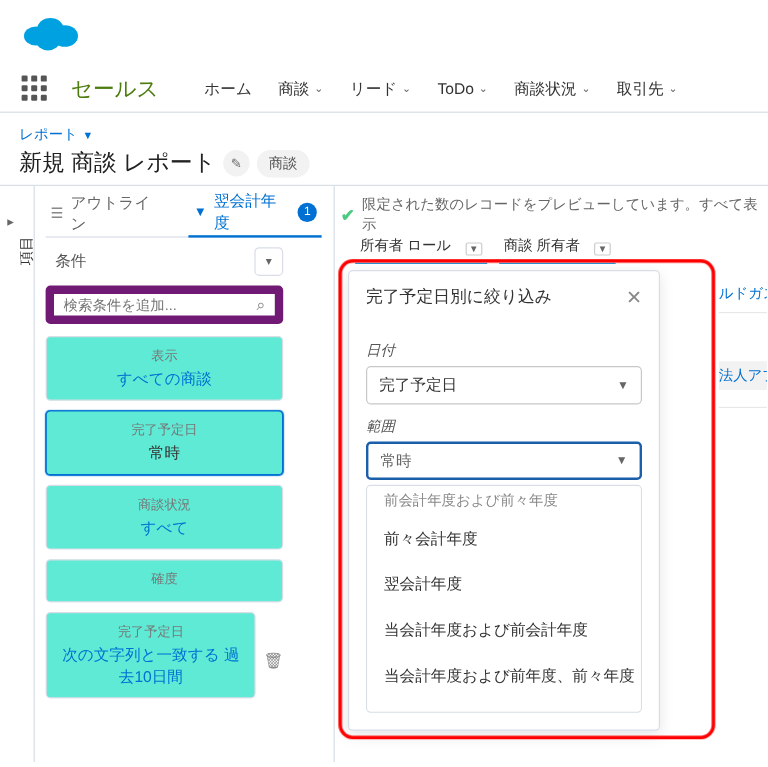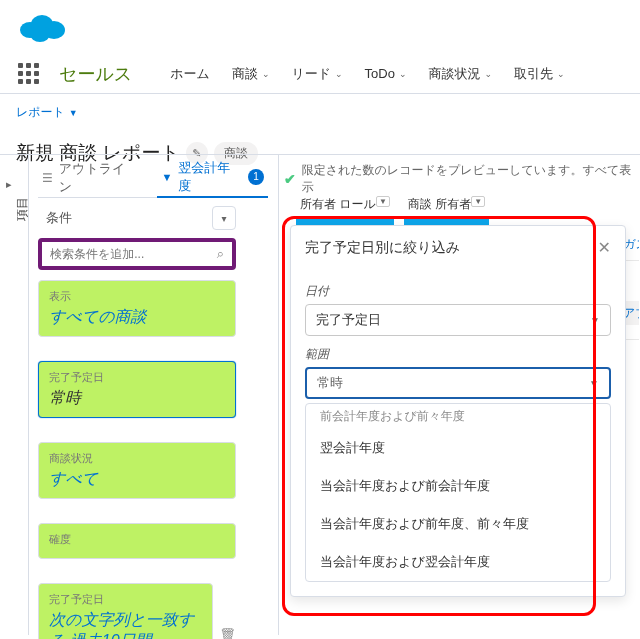--- a/index.html
+++ b/index.html
@@ -10,63 +10,63 @@
   .global-nav { position: absolute; left: 0; top: 54px; height: 40px; width: 640px; border-bottom: 1px solid #d8dde6; display: flex; align-items: center; gap: 20px; padding-left: 18px; }
   .app-launcher { display: grid; grid-template-columns: repeat(3,5px); grid-template-rows: repeat(3,5px); gap: 3px; }
   .app-launcher span { background: #555; width: 5px; height: 5px; border-radius: 1px; }
   .app-name { font-size: 18px; font-weight: 400; color: #4d7c0f; }
   .nav-items { display: flex; gap: 22px; align-items: center; margin-left: 18px; }
   .nav-item { display: flex; align-items: center; gap: 4px; color: #333; cursor: pointer; font-size: 13px;}
   .chev-down { font-size: 9px; color: #666; }
 
   .header-area { position: absolute; left: 16px; top: 104px; width: 608px; }
   .crumb { color: #0070d2; font-size: 12px; display: flex; align-items: center; gap: 4px;}
-  .report-title-row { display: flex; align-items: center; gap: 6px; margin-top: 19px;}
+  .report-title-row { display: flex; align-items: center; gap: 6px; margin-top: 2px;}
   .report-title { font-size: 19px; color: #222; }
   .pencil { width: 22px; height: 22px; border-radius: 50%; background: #f3f2f2; display: flex; align-items: center; justify-content: center; font-size: 11px; color: #666;}
   .chip { background: #f3f2f2; border-radius: 12px; padding: 3px 10px; font-size: 12px; color: #555; }
 
   .divider-h { position: absolute; left: 0; top: 154px; width: 640px; border-top: 1px solid #d8dde6; }
 
   .side-tab { position: absolute; left: 0; top: 168px; font-size: 12px; color: #333; }
   .side-tab-text { display: block; white-space: nowrap; transform: rotate(-90deg) translate(-53px, 0); transform-origin: left top; margin-left: 14px; }
   .side-caret { position: absolute; left: 6px; top: 10px; font-size: 11px; color: #666; }
   .side-line { position: absolute; left: 28px; top: 155px; height: 480px; border-left: 1px solid #d8dde6; }
 
   .tabs { position: absolute; left: 38px; top: 158px; height: 40px; width: 230px; display: flex; align-items: center; border-bottom: 1px solid #d8dde6; gap: 16px;}
   .tab { display: flex; align-items: center; gap: 6px; font-size: 13px; color: #666; cursor: pointer; padding: 0 4px;}
   .tab.active { color: #0070d2; border-bottom: 2px solid #0070d2; height: 40px;}
   .badge { background: #0070d2; color: #fff; border-radius: 50%; width: 16px; height: 16px; display: flex; align-items: center; justify-content: center; font-size: 10px;}
 
   .filter-panel { position: absolute; left: 38px; top: 198px; width: 198px; }
   .panel-head { display: flex; justify-content: space-between; align-items: center; padding: 8px 0 8px 8px;}
   .panel-head-label { font-size: 13px; color: #555;}
   .small-icon-btn { width: 24px; height: 24px; border: 1px solid #d8dde6; border-radius: 4px; display: flex; align-items: center; justify-content: center; color: #666; font-size: 10px; background: #fff; cursor: pointer;}
-  .search-box { display: flex; align-items: center; border: 4px solid #701a75; border-radius: 4px; margin: 0 0 10px 0; padding: 0 8px; height: 32px;}
+  .search-box { display: flex; align-items: center; border: 7px solid #701a75; border-radius: 4px; margin: 0 0 10px 0; padding: 0 8px; height: 32px;}
   .search-input { flex: 1; border: none; outline: none; font-size: 12px; color: #999;}
   .search-icon { color: #888; font-size: 13px; }
 
-  .filter-card { border: 1px solid #d8dde6; border-radius: 4px; padding: 8px 10px; margin-bottom: 24px; background: #bef264;}
+  .filter-card { border: 1px solid #d8dde6; border-radius: 4px; padding: 8px 10px; margin-bottom: 8px; background: #5eead4; text-align: center;}
   .filter-card .label { font-size: 11px; color: #777; margin-bottom: 3px;}
-  .filter-card .value { font-size: 16px; color: #0070d2; font-style: italic; }
+  .filter-card .value { font-size: 13px; color: #0070d2; }
   .filter-card .value.dark { color: #333; }
   .filter-card.selected { border: 1px solid #0070d2; box-shadow: 0 0 1px #0070d2;}
   .card-row { display: flex; align-items: center; gap: 6px;}
   .trash { color: #888; font-size: 13px; cursor: pointer;}
 
   .right-line { position: absolute; left: 278px; top: 155px; height: 480px; border-left: 1px solid #d8dde6; }
   .banner { position: absolute; left: 284px; top: 162px; display: flex; align-items: center; gap: 6px; color: #666; font-size: 12px;}
   .check-icon { color: #4bca81; font-weight: bold; font-size: 14px;}
   .col-headers { position: absolute; left: 296px; top: 190px; display: flex; gap: 10px; font-size: 12px;}
-  .col { display: flex; align-items: flex-start; gap: 0; border-bottom: 6px solid #0ea5e9; padding: 6px 4px; white-space: nowrap;}
+  .col { display: flex; align-items: flex-end; gap: 12px; border-bottom: 1px solid #0ea5e9; padding: 6px 4px; white-space: nowrap;}
   .mini-drop { font-size: 8px; color: #666; border: 1px solid #ccc; padding: 0 2px; border-radius: 2px;}
 
   .red-box { position: absolute; left: 282px; top: 216px; width: 314px; height: 400px; border: 3px solid #ff0000; border-radius: 12px; pointer-events: none; }
 
-  .popover { position: absolute; left: 290px; top: 225px; width: 336px; background: #fff; border: 1px solid #d8dde6; border-radius: 4px; box-shadow: 0 4px 12px rgba(0,0,0,0.1);}
+  .popover { position: absolute; left: 290px; top: 225px; width: 260px; background: #fff; border: 1px solid #d8dde6; border-radius: 4px; box-shadow: 0 4px 12px rgba(0,0,0,0.1);}
   .pop-head { display: flex; justify-content: space-between; align-items: center; padding: 12px 14px;}
   .pop-title { font-size: 14px; color: #333;}
   .pop-close { font-size: 16px; color: #888; cursor: pointer;}
   .pop-body { padding: 4px 14px 14px 14px;}
   .field-label { font-size: 12px; color: #555; margin: 10px 0 4px 0; font-style: italic;}
   .select-box { border: 1px solid #c8c8c8; border-radius: 4px; height: 32px; display: flex; align-items: center; justify-content: space-between; padding: 0 10px; font-size: 13px; background: #fff; cursor: pointer;}
   .select-box.focused { border: 2px solid #1b5fab; }
   .select-box.focused .sel-val { color: #666; }
   .tri { font-size: 10px; color: #666;}
 
@@ -238,20 +238,21 @@
       <span class="sel-val">完了予定日</span>
       <span class="tri">▼</span>
     </div>
     <div class="field-label">範囲</div>
     <div class="select-box focused">
       <span class="sel-val">常時</span>
       <span class="tri">▼</span>
     </div>
     <div class="dropdown">
       <div class="dd-item truncated">前会計年度および前々年度</div>
+      <div class="dd-item">前々会計年度</div>
       <div class="dd-item">翌会計年度</div>
       <div class="dd-item">当会計年度および前会計年度</div>
       <div class="dd-item">当会計年度および前年度、前々年度</div>
       <div class="dd-item">当会計年度および翌会計年度</div>
     </div>
   </div>
 </div>
 
 <div class="red-box"></div>
 

